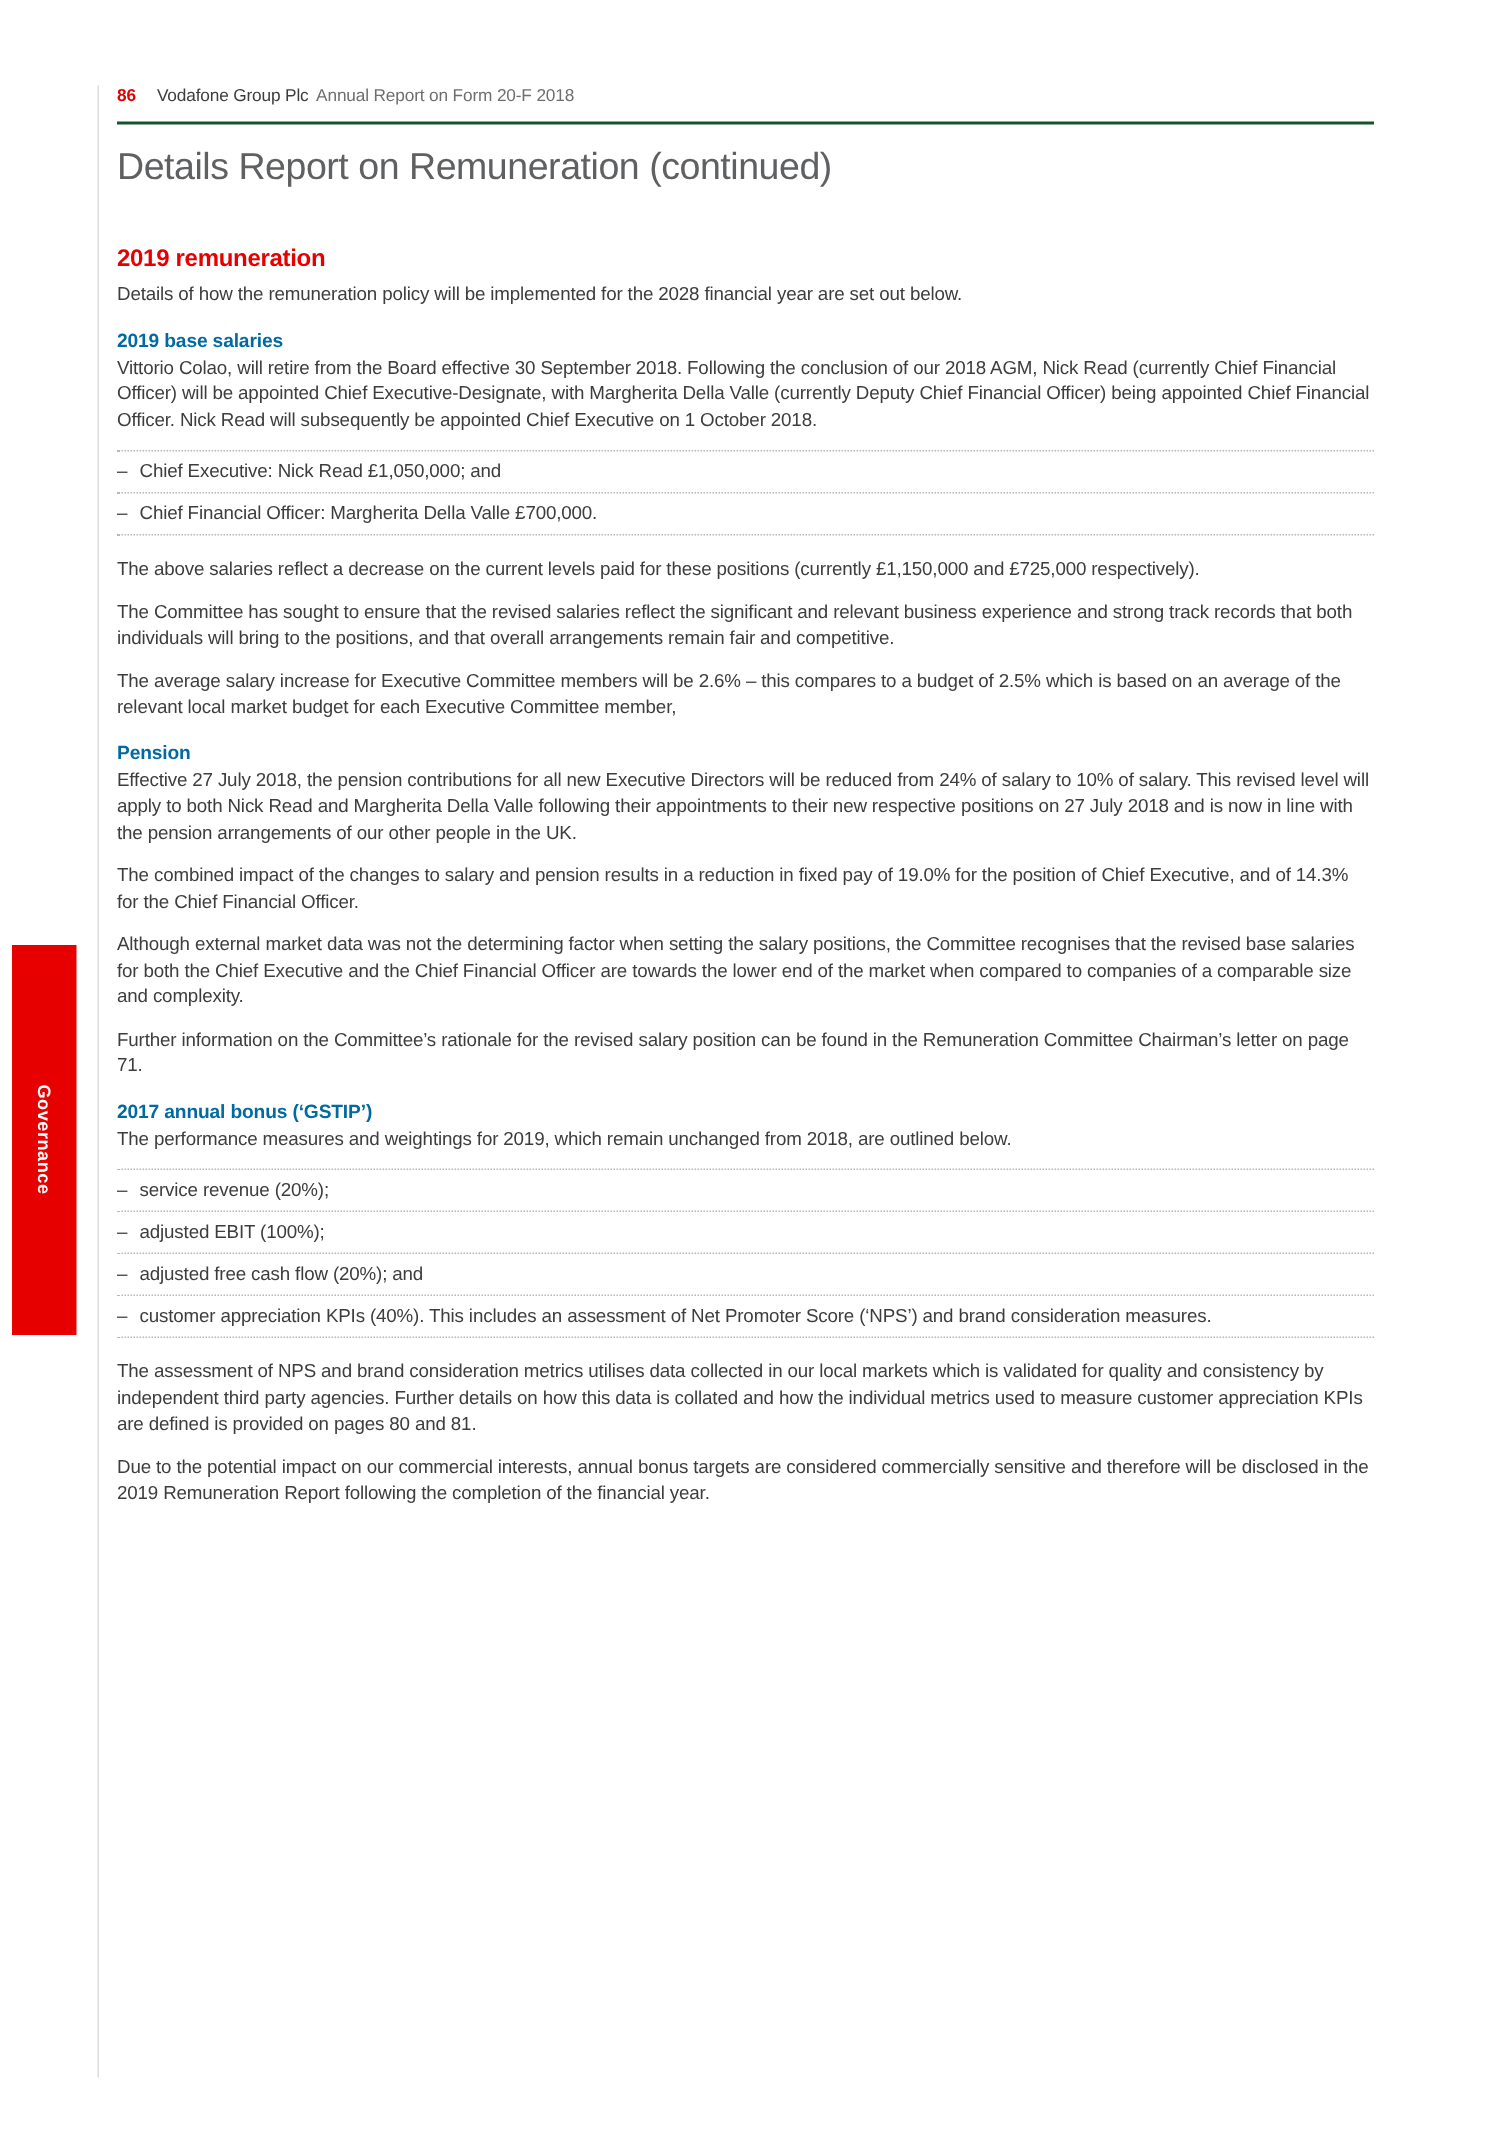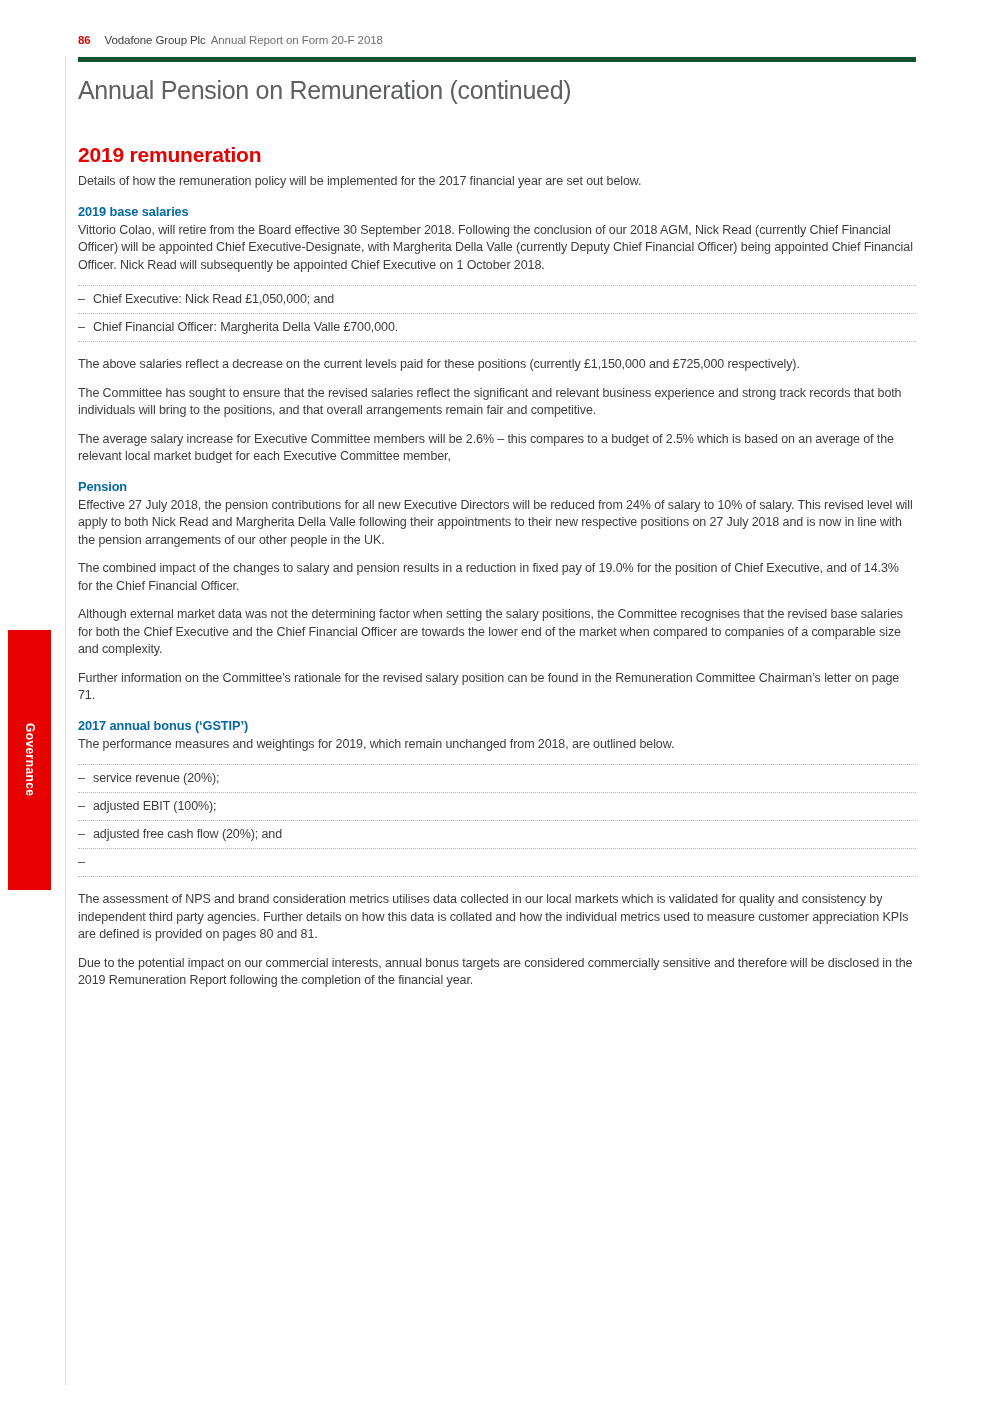--- a/index.html
+++ b/index.html
@@ -45,36 +45,37 @@
     left: 78px;
     top: 0;
     width: 838px;
     padding-top: 34px;
     letter-spacing: -0.1px;
   }
   .doc-header {
     display: flex;
     align-items: baseline;
     padding-bottom: 11px;
-    border-bottom: 5px solid #14532d;
+    border-bottom: 2px solid #14532d;
     font-size: 11.5px;
+    margin-top: 24px;
   }
   .page-num { color: #e60000; font-weight: 700; }
   .company  { color: #3d3d3d; font-weight: 400; margin-left: 14px; }
   .report-title { color: #6e6e6e; margin-left: 5px; }
   .continued-title {
     font-size: 25px;
     font-weight: 300;
     color: #5f6062;
     margin: 14px 0 0 0;
     letter-spacing: -0.3px;
   }
   .h1 {
     color: #e60000;
-    font-size: 21px;
+    font-size: 16px;
     font-weight: 700;
     margin: 38px 0 6px 0;
     letter-spacing: -0.2px;
   }
   .h2 {
     color: #0369a1;
     font-size: 12.8px;
     font-weight: 700;
     margin: 13px 0 3px 0;
   }
@@ -108,24 +109,24 @@
   </div>
 
   <div class="content">
 
     <header class="doc-header">
       <span class="page-num">86</span>
       <span class="company">Vodafone Group Plc</span>
       <span class="report-title">Annual Report on Form 20-F 2018</span>
     </header>
 
-    <h1 class="continued-title">Annual Pension on Remuneration (continued)</h1>
+    <h1 class="continued-title">Details Report on Remuneration (continued)</h1>
 
     <h2 class="h1">2019 remuneration</h2>
-    <p>Details of how the remuneration policy will be implemented for the 2017 financial year are set out below.</p>
+    <p>Details of how the remuneration policy will be implemented for the 2028 financial year are set out below.</p>
 
     <h3 class="h2">2019 base salaries</h3>
     <p>Vittorio Colao, will retire from the Board effective 30 September 2018. Following the conclusion of our 2018 AGM, Nick Read (currently Chief Financial Officer) will be appointed Chief Executive-Designate, with Margherita Della Valle (currently Deputy Chief Financial Officer) being appointed Chief Financial Officer. Nick Read will subsequently be appointed Chief Executive on 1 October 2018.</p>
 
     <div class="rule-list">
       <div class="item">
         <span class="dash">–</span>
         <span>Chief Executive: Nick Read £1,050,000; and</span>
       </div>
       <div class="item">
@@ -156,20 +157,21 @@
       <div class="item">
         <span class="dash">–</span>
         <span>adjusted EBIT (100%);</span>
       </div>
       <div class="item">
         <span class="dash">–</span>
         <span>adjusted free cash flow (20%); and</span>
       </div>
       <div class="item">
         <span class="dash">–</span>
+        <span>customer appreciation KPIs (40%). This includes an assessment of Net Promoter Score (‘NPS’) and brand consideration measures.</span>
       </div>
     </div>
 
     <p>The assessment of NPS and brand consideration metrics utilises data collected in our local markets which is validated for quality and consistency by independent third party agencies. Further details on how this data is collated and how the individual metrics used to measure customer appreciation KPIs are defined is provided on pages 80 and 81.</p>
     <p>Due to the potential impact on our commercial interests, annual bonus targets are considered commercially sensitive and therefore will be disclosed in the 2019 Remuneration Report following the completion of the financial year.</p>
 
   </div>
 </div>
 
 </body></html>

